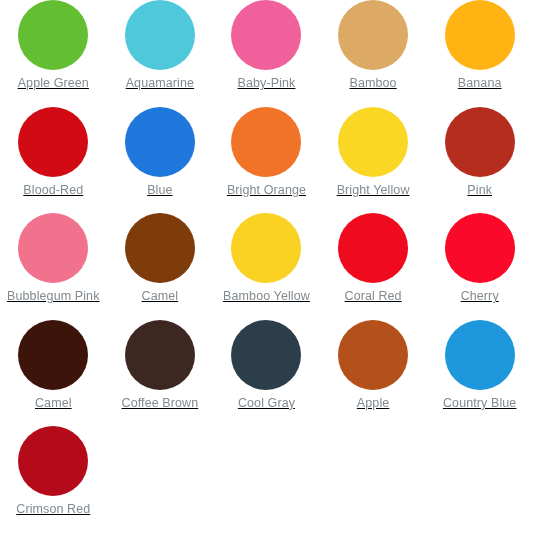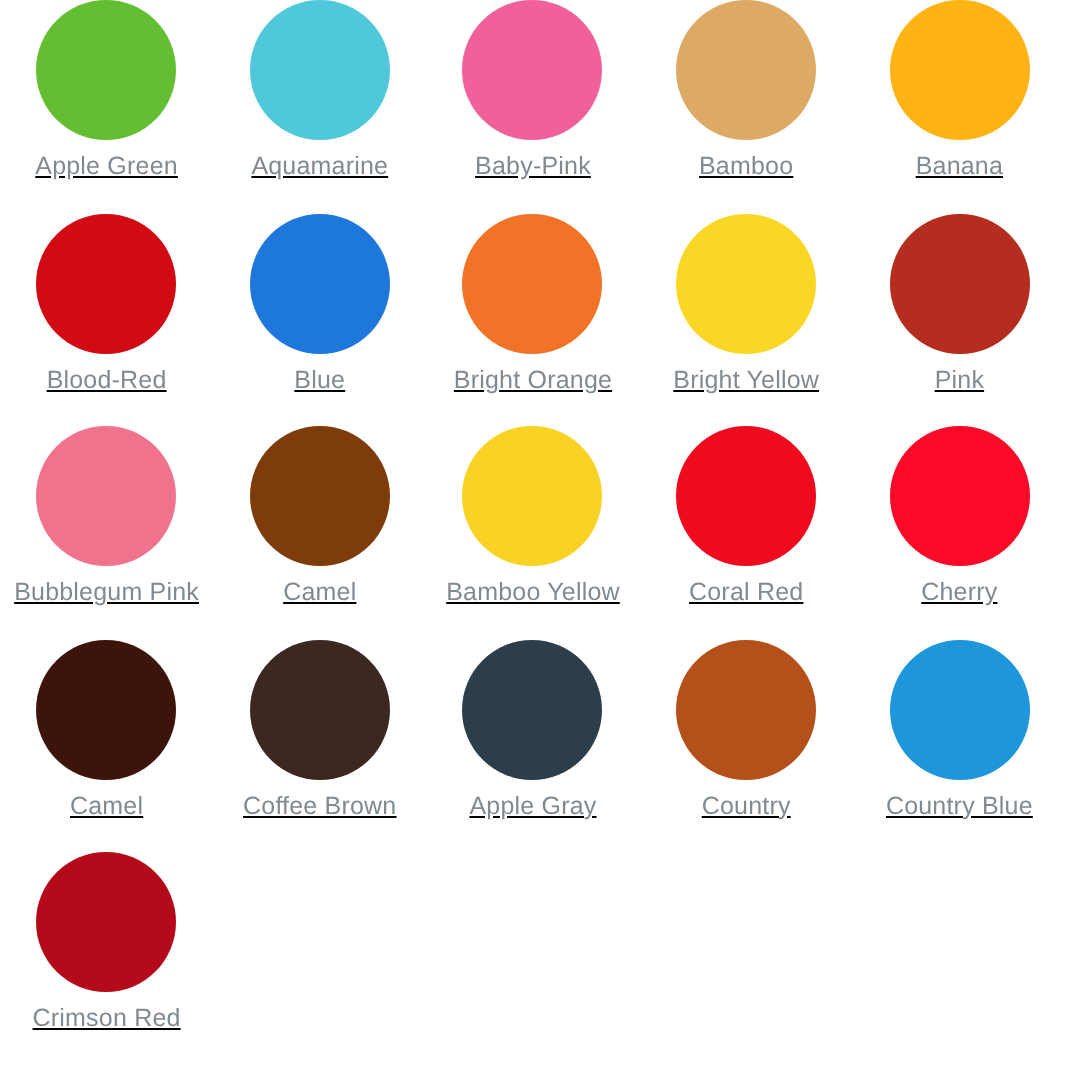--- a/index.html
+++ b/index.html
@@ -116,25 +116,25 @@
     <div class="swatch-cell">
       <div class="swatch-circle" style="background: rgb(60, 20, 9);"></div>
       <div class="swatch-label">Camel</div>
     </div>
     <div class="swatch-cell">
       <div class="swatch-circle" style="background: rgb(60, 40, 32);"></div>
       <div class="swatch-label">Coffee Brown</div>
     </div>
     <div class="swatch-cell">
       <div class="swatch-circle" style="background: rgb(45, 62, 75);"></div>
-      <div class="swatch-label">Apple Gray</div>
+      <div class="swatch-label">Cool Gray</div>
     </div>
     <div class="swatch-cell">
       <div class="swatch-circle" style="background: rgb(180, 80, 25);"></div>
-      <div class="swatch-label">Country</div>
+      <div class="swatch-label">Apple</div>
     </div>
     <div class="swatch-cell">
       <div class="swatch-circle" style="background: rgb(30, 150, 220);"></div>
       <div class="swatch-label">Country Blue</div>
     </div>
     <div class="swatch-cell">
       <div class="swatch-circle" style="background: rgb(180, 10, 25);"></div>
       <div class="swatch-label">Crimson Red</div>
     </div>
   </div>

